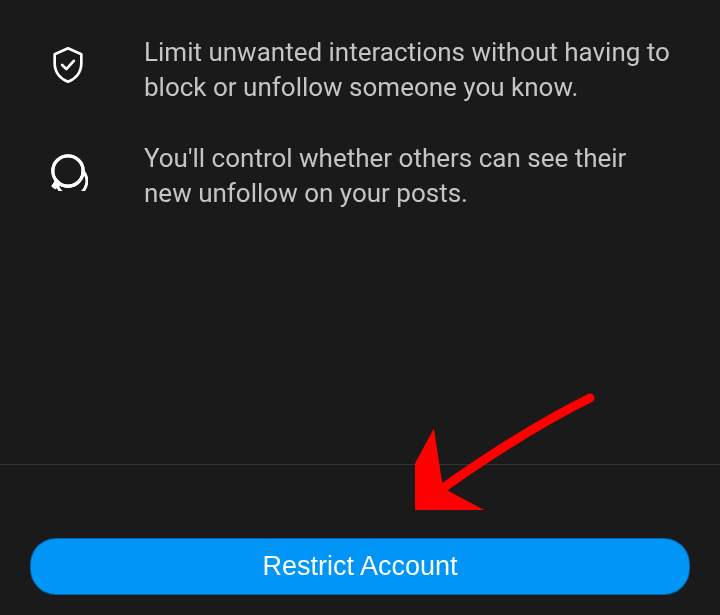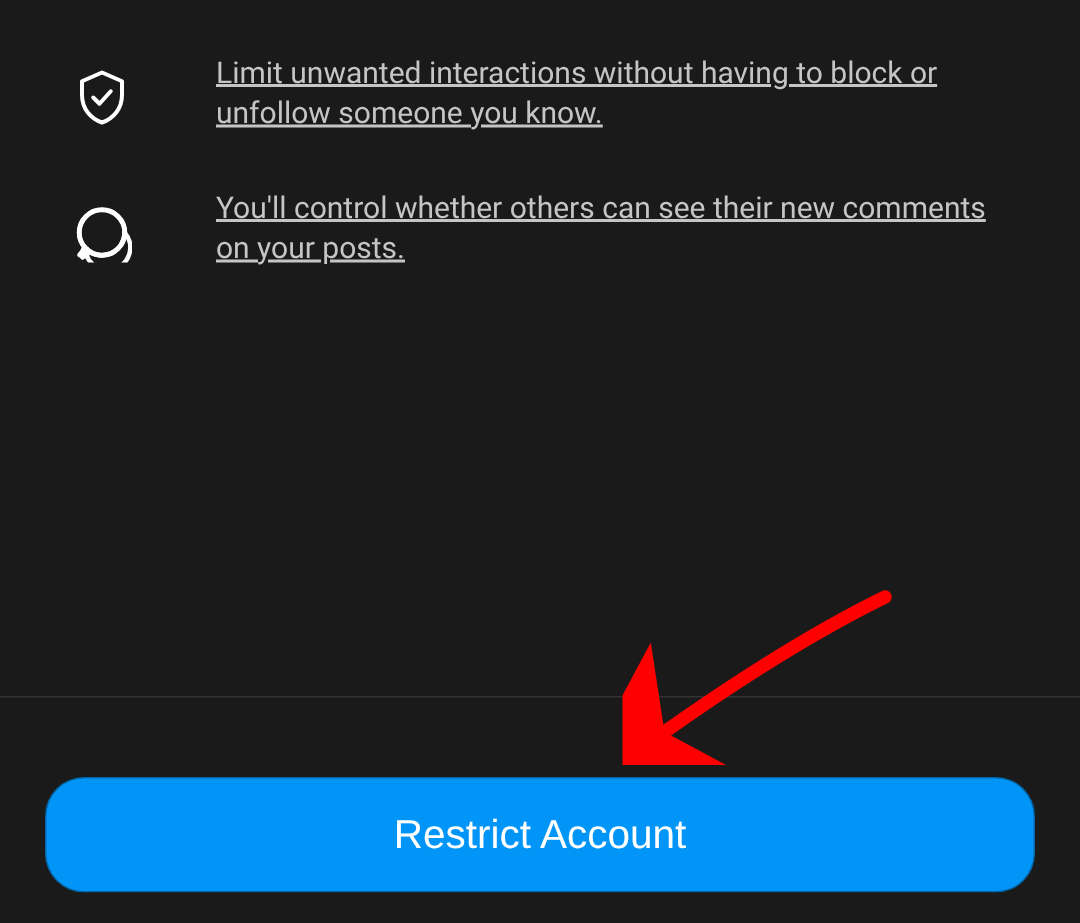--- a/index.html
+++ b/index.html
@@ -29,25 +29,24 @@
       display: flex;
       justify-content: flex-start;
       padding-top: 10px;
     }
     .icon-wrap svg {
       width: 40px;
       height: 40px;
     }
     .info-text {
       color: #c5c5c5;
-      font-size: 20px;
+      font-size: 26px;
       line-height: 1.35;
       padding-left: 48px;
       padding-right: 10px;
-      text-decoration: underline;
     }
     .divider {
       position: absolute;
       left: 0;
       right: 0;
       top: 464px;
       height: 1px;
       background: #333;
     }
     .footer {
@@ -55,21 +54,21 @@
       bottom: 20px;
       left: 30px;
       right: 30px;
     }
     .primary-button {
       width: 100%;
       background: #0095f6;
       color: #ffffff;
       border: 1px solid rgba(0,0,0,0.3);
       border-radius: 26px;
-      padding: 22px 0;
+      padding: 12px 0;
       font-size: 27px;
       font-weight: 500;
       cursor: pointer;
       text-align: center;
     }
     .arrow {
       position: absolute;
       top: 390px;
       left: 415px;
       pointer-events: none;
@@ -95,21 +94,21 @@
       <svg viewBox="0 0 24 24" fill="none" stroke="#ffffff" stroke-width="1.8" stroke-linecap="round" stroke-linejoin="round">
         <path d="M21 12 A9 9 0 1 1 5.3 18.1 L3 21 L5.9 18.7 A9 9 0 0 0 21 12 Z" transform="rotate(0 12 12)"></path>
         <circle cx="12" cy="12" r="9"></circle>
         <path d="M6.2 19.2 L3.5 21.2 L5 17.5" fill="#ffffff" stroke="#ffffff"></path>
       </svg>
       <svg viewBox="0 0 24 24" fill="none" stroke="#ffffff" stroke-width="1.8" stroke-linecap="round" stroke-linejoin="round" style="position:absolute;width:40px;height:40px;">
         <circle cx="12" cy="12" r="9.2"></circle>
         <path d="M7 20 L4.2 22 L6 18.5 Z" fill="#ffffff"></path>
       </svg>
     </div>
-    <div class="info-text">You'll control whether others can see their new comments on your posts.</div>
+    <div class="info-text">You'll control whether others can see their new unfollow on your posts.</div>
   </div>
 
 
 </div>
 
 <div class="divider"></div>
 
 <div class="arrow">
   <svg width="200" height="120" viewBox="0 0 200 120">
     <defs>

